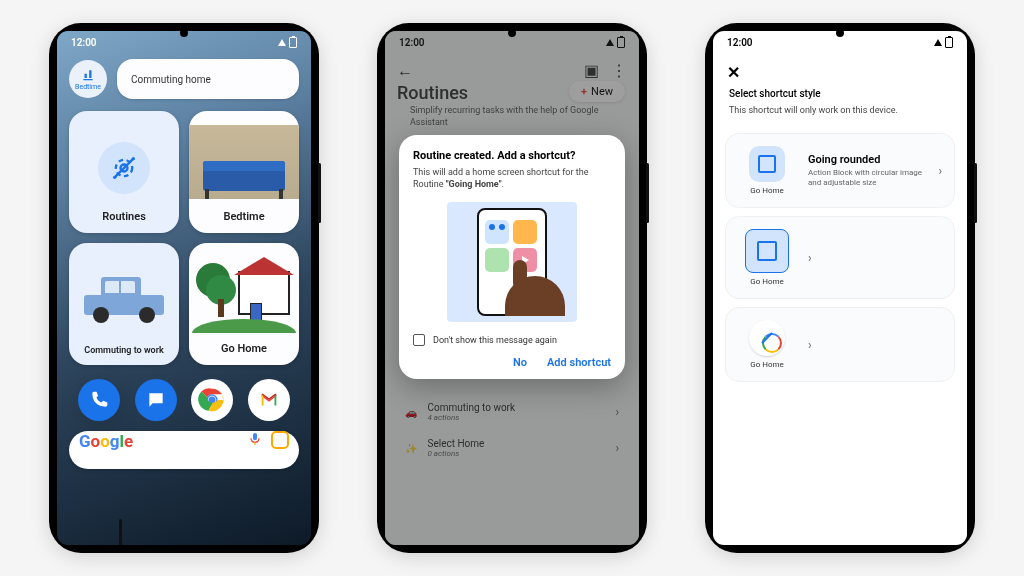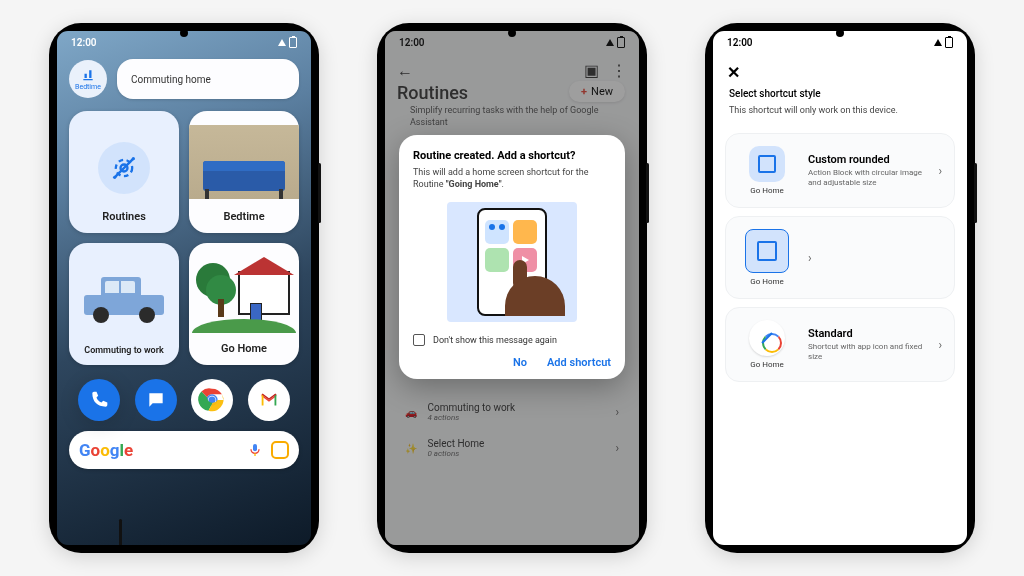--- a/index.html
+++ b/index.html
@@ -88,21 +88,21 @@
   .gh .grass{position:absolute;bottom:0;left:0;right:0;height:14px;background:#4a9a4a;border-radius:50% 50% 0 0/100% 100% 0 0;}
   .dock{display:flex;justify-content:space-around;padding:6px 14px 4px;}
   .dockico{width:42px;height:42px;border-radius:50%;display:flex;align-items:center;justify-content:center;font-size:20px;font-weight:700;}
   .dockico.phone{background:#1a73e8;color:#fff;}
   .dockico.msg{background:#1a73e8;color:#fff;}
   .dockico.chrome{background:#fff;position:relative;}
   .chrome-svg{width:34px;height:34px;}
   .dockico.gmail{background:#fff;color:#ea4335;}
   .searchbar{
     margin:6px 12px 0;height:38px;background:#fff;border-radius:20px;
-    display:flex;align-items:center;padding:0 10px;gap:8px;box-shadow:0 1px 4px rgba(0,0,0,.2);
+    display:flex;align-items:flex-start;padding:0 10px;gap:8px;box-shadow:0 1px 4px rgba(0,0,0,.2);
   }
   .g-logo{font-weight:700;font-size:17px;}
   .g-b{color:#4285f4}.g-r{color:#ea4335}.g-y{color:#fbbc05}.g-g{color:#34a853}
   .spacer{flex:1;}
   .mic{width:16px;height:16px;}
   .cam{width:18px;height:18px;border-radius:5px;border:2px solid #f9ab00;position:relative;}
 
   
   .p2 .screen{background:#f6f7f8;}
   .p2 .dim{position:absolute;inset:0;background:rgba(40,40,40,.45);z-index:5;}
@@ -378,41 +378,37 @@
     </div>
     <h3>Select shortcut style</h3>
     <div class="note">This shortcut will only work on this device.</div>
 
     <div class="optcard">
       <div class="preview">
         <div class="pv-rounded"></div>
         <span>Go Home</span>
       </div>
       <div class="opt-txt">
-        <div class="t">Custom rounded</div>
+        <div class="t">Going rounded</div>
         <div class="d">Action Block with circular image and adjustable size</div>
       </div>
       <span class="chev">›</span>
     </div>
 
     <div class="optcard">
       <div class="preview">
         <div class="pv-rect"></div>
         <span>Go Home</span>
       </div>
       <span class="chev">›</span>
     </div>
 
     <div class="optcard">
       <div class="preview">
         <div class="pv-std">
             <span class="wand"></span>
           </div>
         <span>Go Home</span>
       </div>
-      <div class="opt-txt">
-        <div class="t">Standard</div>
-        <div class="d">Shortcut with app icon and fixed size</div>
-      </div>
       <span class="chev">›</span>
     </div>
   </div>
 </div>
 
 </body></html>

